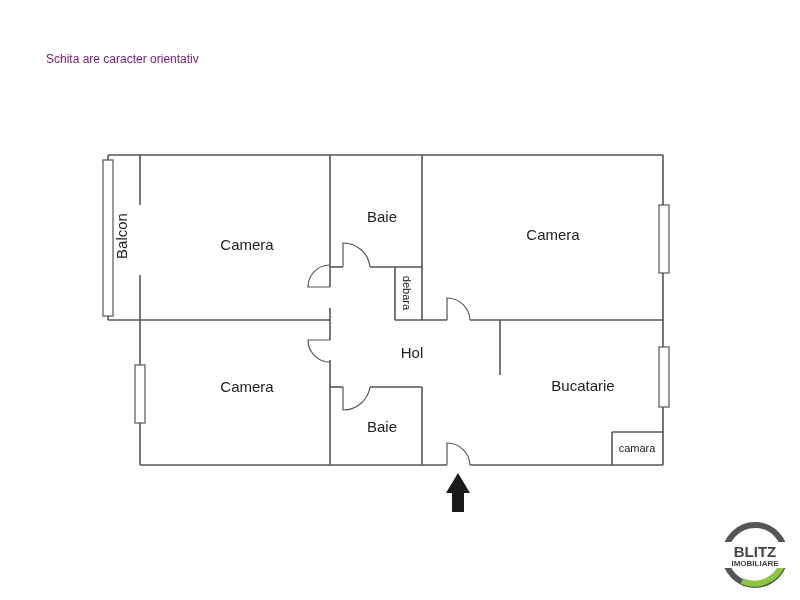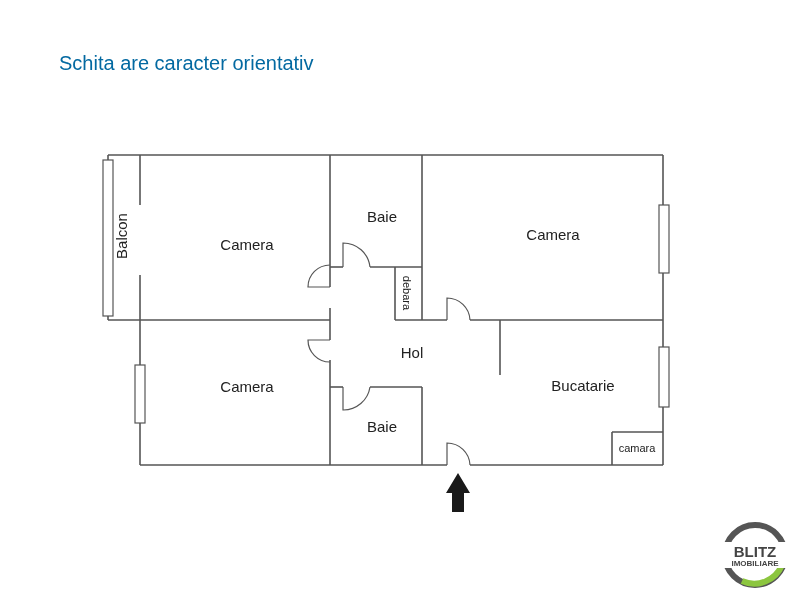--- a/index.html
+++ b/index.html
@@ -1,17 +1,17 @@
 <!DOCTYPE html>
 <html><head>
 <meta charset="utf-8">
 <style>
   html, body { margin:0; padding:0; background:#ffffff; }
   body { width:800px; height:600px; position:relative; overflow:hidden; font-family:"Liberation Sans", sans-serif; }
-  .note { position:absolute; left:59px; top:52px; font-size:20px; color:#0369a1; }
+  .note { position:absolute; left:46px; top:52px; font-size:12px; color:#701a75; }
   svg.plan { position:absolute; left:0; top:0; }
   .wall { stroke:#555; stroke-width:1.6; fill:none; }
   .thin { stroke:#555; stroke-width:1.2; fill:none; }
   .lbl { font-family:"Liberation Sans", sans-serif; fill:#222; }
   .logo { position:absolute; left:720px; top:520px; width:70px; height:70px; }
 </style>
 </head>
 <body>
 
 <div class="note">Schita are caracter orientativ</div>

